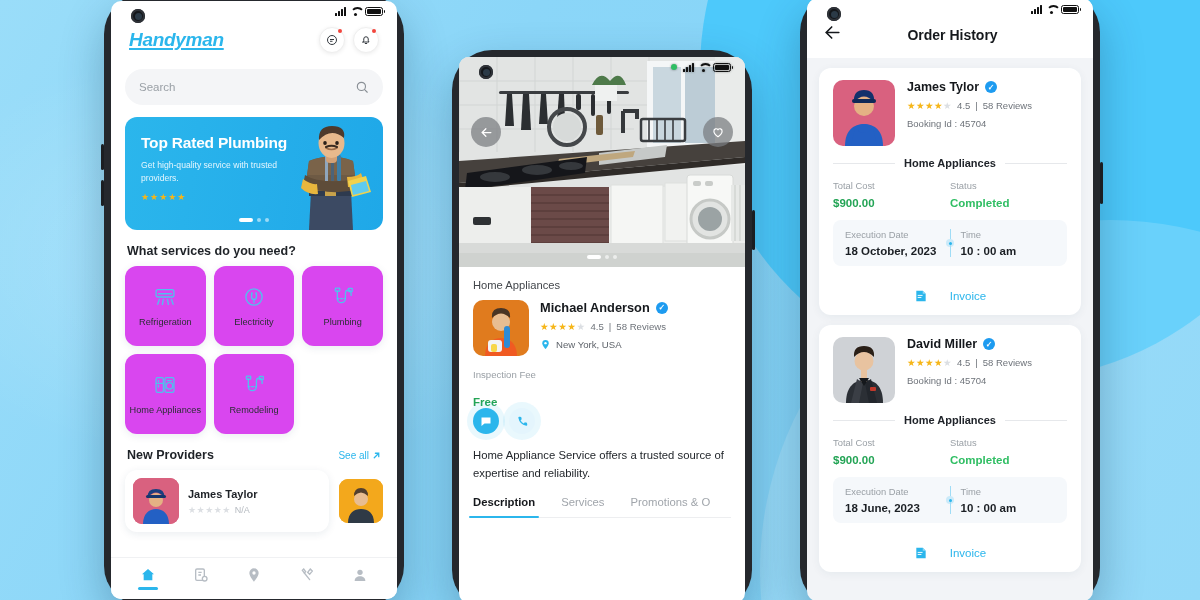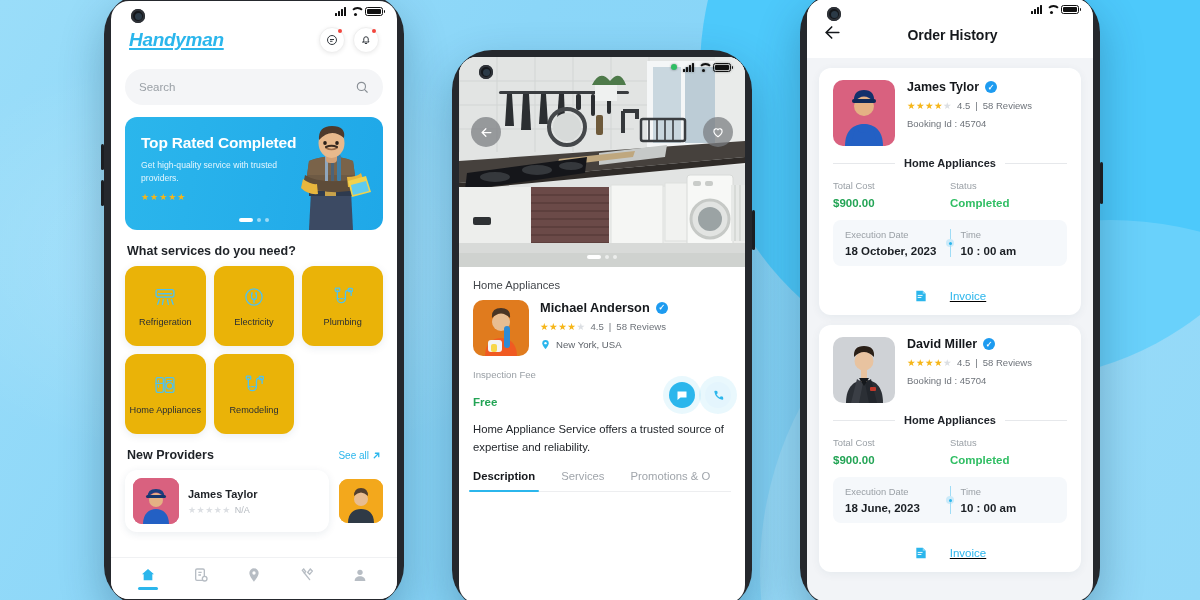--- a/index.html
+++ b/index.html
@@ -42,21 +42,21 @@
     position: absolute;
     background: #25282D;
     border-radius: 40px;
     padding: 7px;
     box-shadow: 0 18px 44px rgba(10,50,80,0.30);
   }
   .phone .screen {
     position: relative;
     width: 100%; height: 100%;
     background: #FFFFFF;
-    border-radius: 18px;
+    border-radius: 10px;
     overflow: hidden;
   }
   .btn-side {
     position: absolute;
     background: #1B1E22;
     border-radius: 2px;
     width: 3px;
   }
 
   .statusbar {
@@ -145,21 +145,21 @@
   .dots { position: absolute; bottom: 8px; left: 50%; transform: translateX(-50%); display:flex; gap:4px; align-items:center;}
   .dots i { width:4px;height:4px;border-radius:2px;background:rgba(255,255,255,0.55); display:block;}
   .dots i.on { width:14px; background:#FFF; }
 
   .sec-title { font-size: 12.5px; font-weight: 700; color:#1E2227; padding: 14px 16px 0 16px;}
   .grid {
     display:grid; grid-template-columns: repeat(3, 1fr);
     gap: 8px; padding: 8px 14px 0 14px;
   }
   .svc {
-    background:#eab308; border-radius: 12px; height: 80px;
+    background:#d946ef; border-radius: 12px; height: 80px;
     box-shadow: 0 2px 9px rgba(25,60,90,0.09);
     display:flex; flex-direction:column; align-items:center; justify-content:center;
     gap: 7px; padding: 4px;
   }
   .svc .lbl { font-size: 9.2px; color:#2A2E33; text-align:center; line-height:1.25; font-weight:500;}
 
   .row-head { display:flex; align-items:center; justify-content:space-between; padding: 14px 16px 0 16px;}
   .row-head .t { font-size: 12.5px; font-weight: 700; color:#1E2227;}
   .seeall { font-size: 10px; color:#2BB6EC; display:flex; align-items:center; gap:3px;}
   .prov-row { display:flex; gap:10px; padding: 8px 14px 0 14px; }
@@ -202,21 +202,21 @@
   .p2-pro { display:flex; gap:11px; margin-top: 9px; }
   .p2-av { width: 56px; height:56px; border-radius:10px; flex:0 0 56px; overflow:hidden; position:relative;}
   .p2-name { font-size: 12.8px; font-weight: 700; color:#15181C; display:flex; align-items:center; gap:6px;}
   .p2-rate { margin-top: 6px; font-size: 9.6px; color:#6E737A; display:flex; align-items:center; gap:5px;}
   .p2-loc { margin-top: 7px; font-size: 9.6px; color:#5E636A; display:flex; align-items:center; gap:5px;}
   .verified {
     width: 12px; height:12px; border-radius:50%; background:#1D9BF0;
     display:inline-flex; align-items:center; justify-content:center;
     color:#FFF; font-size: 8px; font-weight:700;
   }
-  .fee-row { display:flex; justify-content:space-between; align-items:flex-end; margin-top: 13px;}
+  .fee-row { display:flex; justify-content:space-between; margin-top: 13px; flex-direction: column;}
   .fee-lbl { font-size: 9.6px; color:#9AA0A6;}
   .fee-val { font-size: 11.5px; color:#23A455; font-weight:600; margin-top:16px;}
   .act-btns { display:flex; gap: 10px; }
   .act {
     width: 26px; height:26px; border-radius:50%;
     display:flex;align-items:center;justify-content:center;
     box-shadow: 0 0 0 6px rgba(43,182,236,0.10);
   }
   .act.chat { background:#2BB6EC; }
   .act.call { background:#E4F5FD; }
@@ -264,21 +264,21 @@
   .slot-sep::before{ top:0; height: 12px; }
   .slot-sep::after{ bottom:0; height: 12px; }
   .slot-knob {
     position:absolute; left:-3.5px; top: 50%; transform: translateY(-50%);
     width:8px;height:8px;border-radius:50%;background:#CBEAF9;
     display:flex;align-items:center;justify-content:center;
   }
   .slot-knob::after{content:'';width:3px;height:3px;border-radius:50%;background:#2BB6EC;}
   .invoice {
     display:flex; align-items:center; justify-content:center; gap:22px;
-    margin-top: 13px; padding-top: 10px; text-decoration: underline;
+    margin-top: 13px; padding-top: 10px;
   }
   .invoice .tx { font-size: 11.5px; color:#2BB6EC; font-weight:500;}
 
   .stars { color:#F6B619; letter-spacing: .5px; }
   .stars .off { color:#DCDFE3; }
 </style>
 </head>
 <body>
 
 <div id="stage">
@@ -326,21 +326,21 @@
 
       <div class="searchbar">
         <span>Search</span>
         <svg width="14" height="14" viewBox="0 0 24 24" fill="none" stroke="#8A9096" stroke-width="2" stroke-linecap="round">
           <circle cx="11" cy="11" r="7"></circle>
             <path d="M16.5 16.5L21 21"></path>
         </svg>
       </div>
 
       <div class="banner">
-        <h3>Top Rated Completed</h3>
+        <h3>Top Rated Plumbing</h3>
         <p>Get high-quality service with trusted providers.</p>
         <div class="stars-banner">★★★★★</div>
         <svg class="banner-person" viewBox="0 0 92 107">
 
           <path d="M26 68 L66 68 L68 107 L24 107 Z" fill="#3C4A63"></path>
           <rect x="24" y="66" width="44" height="7" fill="#2E3A4E"></rect>
           <rect x="40" y="66" width="11" height="7" fill="#C8A24B"></rect>
 
           <path d="M24 38 q22 -9 44 0 l4 30 H20 Z" fill="#6E5A44"></path>
           <path d="M24 38 q22 -9 44 0 l2 14 H22 Z" fill="#7A6349"></path>

